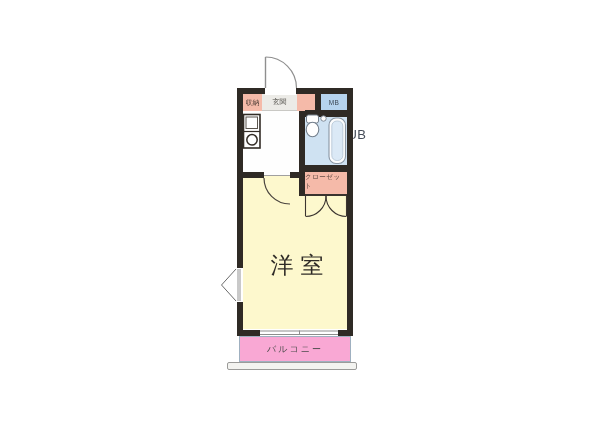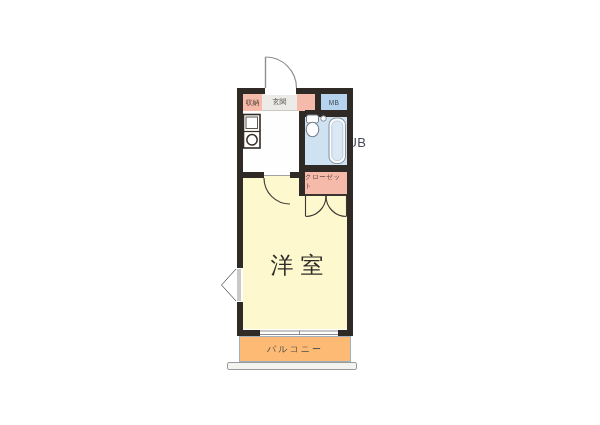--- a/index.html
+++ b/index.html
@@ -31,28 +31,28 @@
   .wall-hallroom-left{left:243px;top:172px;width:21px;height:6px;z-index:20;}
   .wall-hallroom-right{left:290px;top:172px;width:9px;height:6px;z-index:20;}
 
   
   .opening-entry{left:265px;top:88px;width:31px;height:7px;background:#ffffff;z-index:45;}
   .opening-window-left{left:236px;top:268px;width:7px;height:34px;background:#ffffff;z-index:45;}
   .window-left-bar{left:237px;top:269px;width:4px;height:32px;background:#c9c9c9;z-index:46;}
   .opening-window-bottom{left:260px;top:329px;width:78px;height:7px;background:#ffffff;z-index:45;}
 
   
-  .balcony{left:239px;top:336px;width:112px;height:26px;background:#fdba74;border:1px solid #9fb0c0;z-index:8;}
+  .balcony{left:239px;top:336px;width:112px;height:26px;background:#f9a8d4;border:1px solid #9fb0c0;z-index:8;}
   .railing{left:227px;top:362px;width:130px;height:8px;background:#f3f3f0;border:1px solid #9b9b99;border-radius:2px;z-index:8;}
 
   
   .storage-label{font-size:7px;width:100%;height:100%;color:#4a3a33;}
   .entrance-label{font-size:7px;width:100%;height:100%;color:#4c4a45;}
   .mb-label{font-size:6.5px;width:100%;height:100%;color:#3e4854;letter-spacing:.5px;}
-  .ub-label{left:305px;top:135px;width:26px;height:14px;font-size:13px;color:#454c58;z-index:30;letter-spacing:.5px;margin-left:39px;}
+  .ub-label{left:305px;top:127px;width:26px;height:14px;font-size:13px;color:#454c58;z-index:30;letter-spacing:.5px;margin-left:39px;}
   .closet-label{font-size:6.5px;width:100%;height:100%;color:#53403a;letter-spacing:.5px;padding-bottom:2px;}
   .western-label{left:243px;top:250px;width:104px;height:30px;font-size:23px;font-weight:500;color:#2e2a26;letter-spacing:7px;padding-left:11px;z-index:30;}
   .balcony-label{font-size:9px;width:100%;height:100%;color:#4c4c4c;letter-spacing:2px;}
 
   .overlay-svg{left:0;top:0;width:600px;height:425px;z-index:50;pointer-events:none;}
 </style>
 </head>
 <body>
 
 <div id="canvas">

